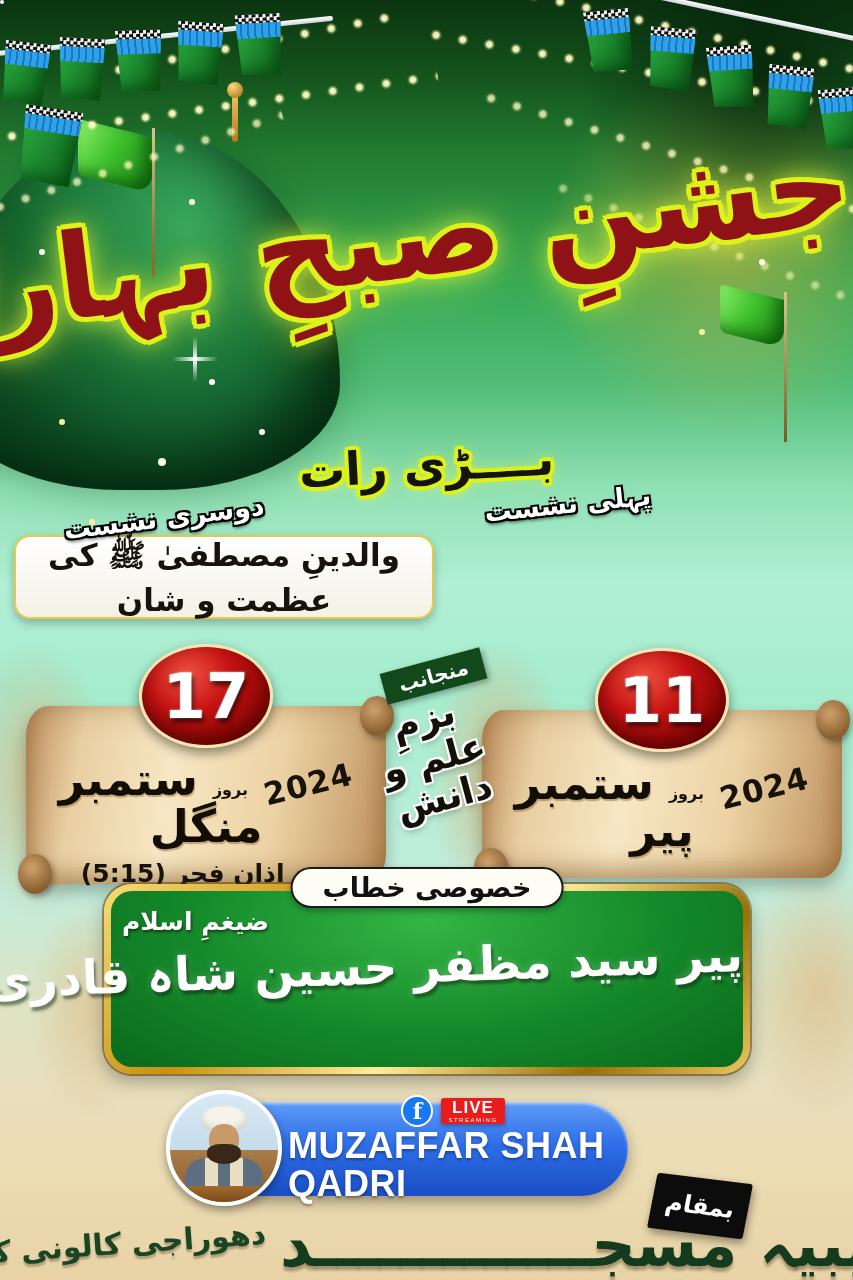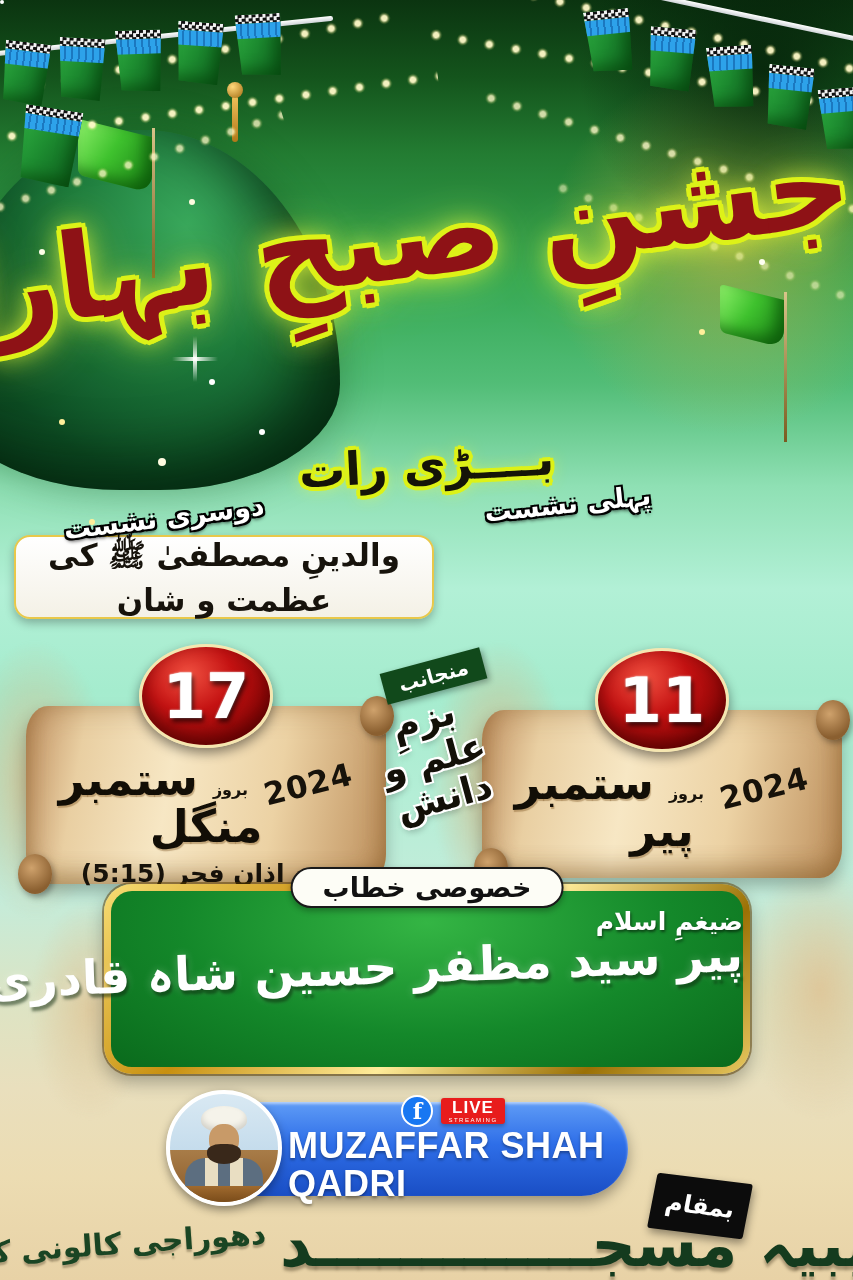--- a/index.html
+++ b/index.html
@@ -141,21 +141,21 @@
 
   
   .organizer{position:absolute;left:374px;top:660px;width:120px;z-index:5;direction:rtl;text-align:center;}
   .org-badge{display:inline-block;background:#11491b;color:#fff;font-size:20px;font-weight:bold;
     padding:4px 16px;transform:rotate(-15deg);box-shadow:2px 3px 6px rgba(0,0,0,.35);}
   .org-name{margin-top:6px;transform:rotate(-15deg);font-size:37px;font-weight:bold;color:#131008;line-height:1.1;
     text-shadow:-2px -2px 0 #fff,2px -2px 0 #fff,-2px 2px 0 #fff,2px 2px 0 #fff,0 4px 6px rgba(0,0,0,.25);}
 
   
   .speaker{position:absolute;left:104px;top:884px;width:646px;height:190px;z-index:6;
-    border-radius:28px;border:7px solid transparent;direction:rtl;text-align:right;
+    border-radius:28px;border:7px solid transparent;direction:rtl;text-align:left;
     background:radial-gradient(ellipse at 50% 18%,#34b544 0%,#14882a 55%,#0a6a1c 100%) padding-box,
       linear-gradient(135deg,#f8dd74 0%,#c89010 30%,#ffec9a 55%,#9a7004 80%,#e8c860 100%) border-box;
     box-shadow:0 0 0 2px rgba(90,60,0,.5), 0 8px 18px rgba(0,0,0,.3);}
   .speaker-header{position:absolute;left:50%;top:-24px;transform:translateX(-50%);
     background:#fdfdf6;border:2px solid #1a1a1a;border-radius:999px;padding:3px 30px;
     font-size:27px;font-weight:bold;color:#111;white-space:nowrap;box-shadow:0 3px 6px rgba(0,0,0,.3);}
   .speaker-honorific{margin-top:16px;font-size:25px;font-weight:bold;color:#fff;
     text-shadow:1px 2px 3px rgba(0,0,0,.55);padding-left:11px;}
   .speaker-name{margin-top:2px;font-size:47px;font-weight:bold;color:#fff;transform:rotate(-2deg);
     text-shadow:2px 4px 3px rgba(0,30,0,.5),0 0 10px rgba(255,255,255,.25);white-space:nowrap;}

